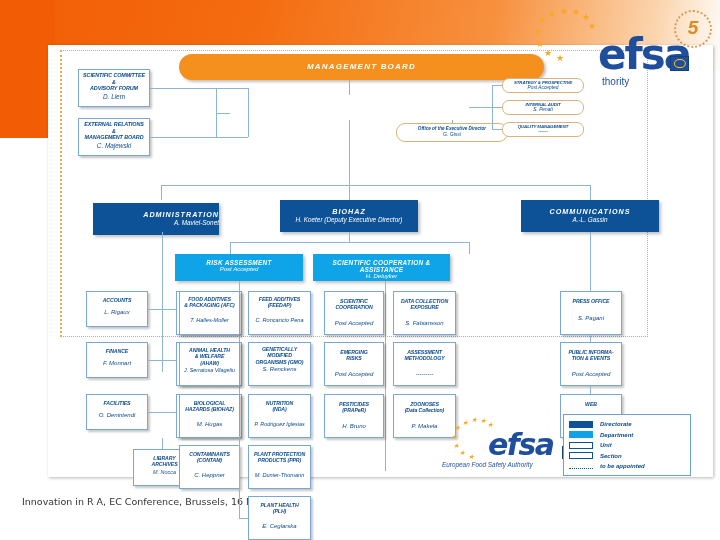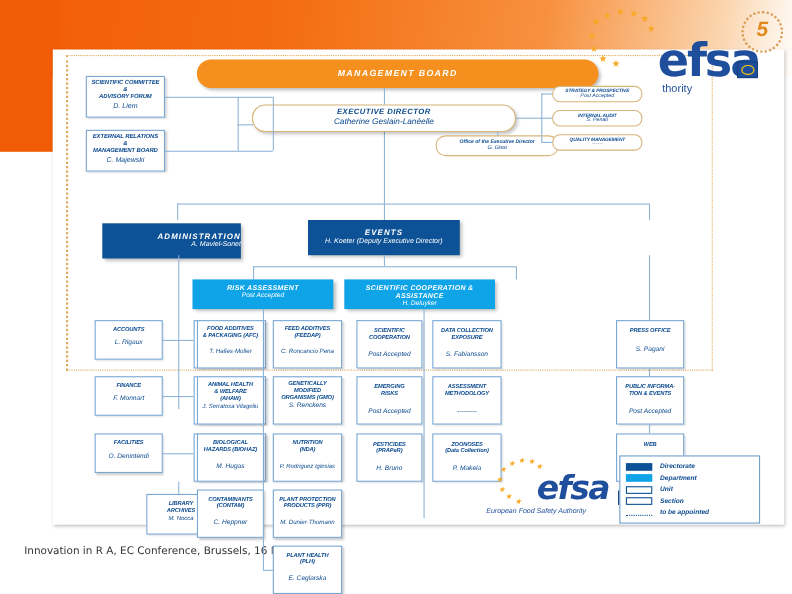--- a/index.html
+++ b/index.html
@@ -180,24 +180,20 @@
   </div>
 
   <div class="ln lnv" style="left:301px;top:35px;height:15px;"></div>
 
   <div class="ln lnv" style="left:301px;top:75px;height:65px;"></div>
   <div class="ln lnh" style="left:113px;top:140px;width:429px;"></div>
   <div class="ln lnv" style="left:113px;top:140px;height:15px;"></div>
   <div class="ln lnv" style="left:301px;top:140px;height:15px;"></div>
   <div class="ln lnv" style="left:542px;top:140px;height:15px;"></div>
 
-  <div class="box" id="executive-director">
-    <span class="t">EXECUTIVE DIRECTOR</span>
-    <span class="n">Catherine Geslain-Lanéelle</span>
-  </div>
 
   <div class="box" id="office-ed">
     <span class="t">Office of the Executive Director</span>
     <span class="n">G. Gissi</span>
   </div>
   <div class="ln lnv" style="left:404px;top:75px;height:3px;"></div>
 
   <div class="box committee" style="left:30px;top:24px;width:72px;height:38px;padding-top:2px;">
     <span class="t">SCIENTIFIC COMMITTEE</span>
     <span class="t">&amp;</span>
@@ -234,22 +230,26 @@
   <div class="ln lnh" style="left:444px;top:40px;width:10px;"></div>
   <div class="ln lnh" style="left:444px;top:62px;width:10px;"></div>
   <div class="ln lnh" style="left:444px;top:84px;width:10px;"></div>
   <div class="ln lnh" style="left:421px;top:62px;width:23px;"></div>
 
   <div class="box directorate" style="left:45px;top:158px;width:126px;height:32px;padding-top:7px;text-align:right;">
     <span class="t">ADMINISTRATION</span>
     <span class="n">A. Maviel-Sonet</span>
   </div>
   <div class="box directorate" style="left:232px;top:155px;width:138px;height:32px;padding-top:7px;">
-    <span class="t">EVENTS</span>
+    <span class="t">BIOHAZ</span>
     <span class="n">H. Koeter (Deputy Executive Director)</span>
+  </div>
+  <div class="box directorate" style="left:473px;top:155px;width:138px;height:32px;padding-top:7px;">
+    <span class="t">COMMUNICATIONS</span>
+    <span class="n">A.-L. Gassin</span>
   </div>
 
   <div class="ln lnv" style="left:301px;top:187px;height:10px;"></div>
   <div class="ln lnh" style="left:182px;top:197px;width:239px;"></div>
   <div class="ln lnv" style="left:182px;top:197px;height:12px;"></div>
   <div class="ln lnv" style="left:421px;top:197px;height:12px;"></div>
 
   <div class="box department" style="left:127px;top:209px;width:128px;height:27px;padding-top:5px;">
     <span class="t">RISK ASSESSMENT</span>
     <span class="n">Post Accepted</span>

